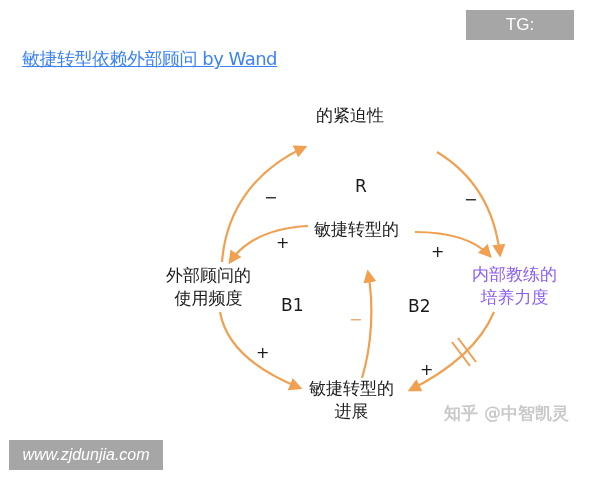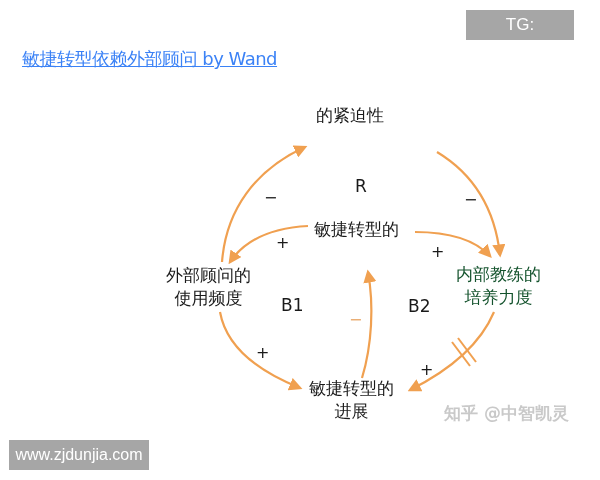--- a/index.html
+++ b/index.html
@@ -1,25 +1,25 @@
 <!DOCTYPE html>
 <html><head>
 <meta charset="utf-8">
 <style>
   html, body { margin:0; padding:0; }
   body { width:600px; height:480px; background:#ffffff; position:relative; overflow:hidden;
          font-family:"DejaVu Sans", "Liberation Sans", sans-serif; }
   .badge { position:absolute; background:#a6a6a6; color:#ffffff; font-family:"Liberation Sans", sans-serif; }
   .badge-tg { left:466px; top:10px; width:108px; height:30px; font-size:17px; line-height:30px; text-align:center; }
-  .badge-site { left:9px; top:440px; width:140px; height:30px; font-size:16px; line-height:30px; text-align:center; }
+  .badge-site { left:9px; top:440px; width:154px; height:30px; font-size:16px; line-height:30px; text-align:center;font-style:italic; }
   .title { position:absolute; left:22px; top:47px; font-size:18px; color:#3b82f6; text-decoration:underline;
            font-family:"DejaVu Sans", sans-serif; letter-spacing:-0.5px; }
   svg.diagram { position:absolute; left:0; top:0; }
   .node { position:absolute; text-align:center; font-size:17px; line-height:23px; color:#1a1a1a; white-space:nowrap; }
-  .node.red { color:#14532d; }
+  .node.red { color:#8b5cf6;margin-left:16px; }
   .sign { position:absolute; font-size:16px; color:#1a1a1a; }
   .sign.faint { color:#e8a86a; }
   .loop { position:absolute; font-size:17px; color:#1a1a1a; }
   .watermark { position:absolute; left:444px; top:402px; font-size:17px; color:#c9c9c9;font-weight:bold; }
 </style>
 </head>
 <body>
 
 <div class="badge badge-tg">TG: MYYJJPP</div>
 <div class="title">敏捷转型依赖外部顾问 by Wand</div>

